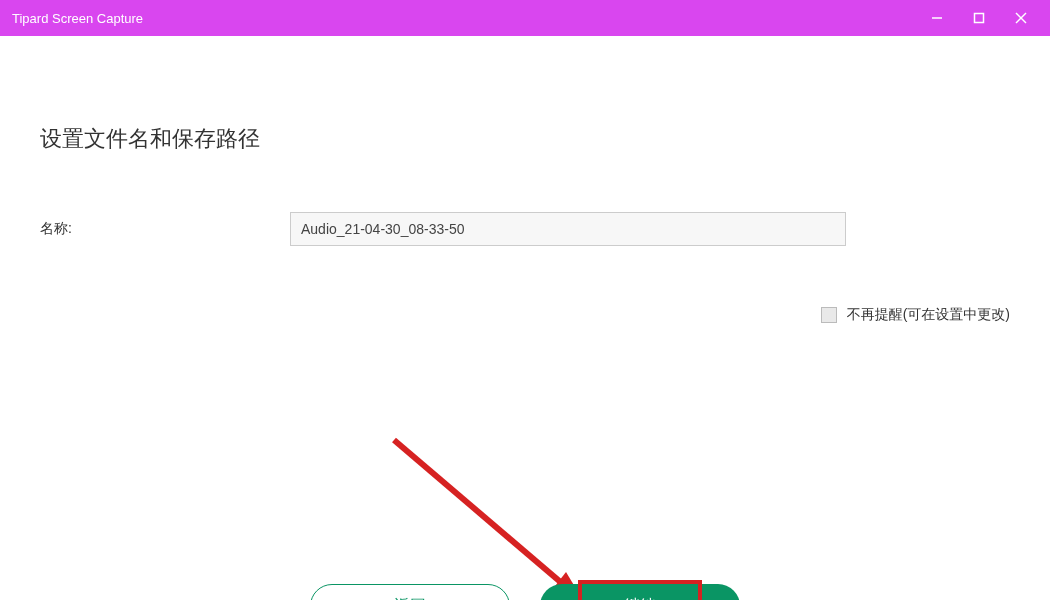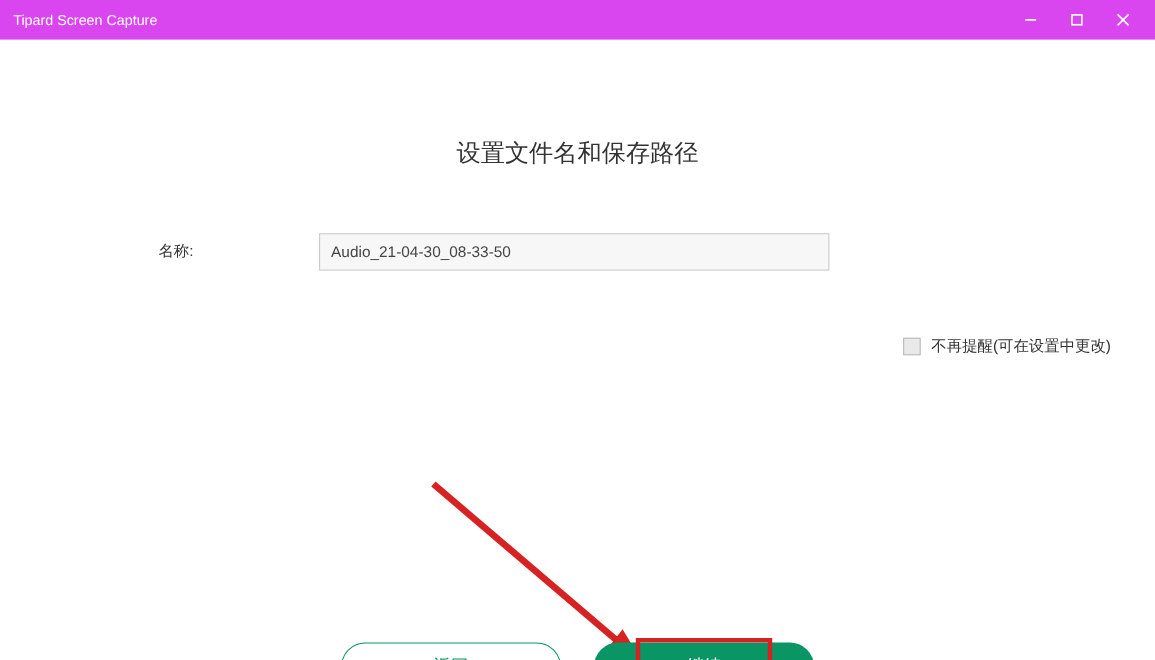--- a/index.html
+++ b/index.html
@@ -24,52 +24,51 @@
   }
   .win-btn svg { display: block; }
 
   .content {
     padding: 0 40px;
     height: calc(600px - 36px);
     position: relative;
   }
 
   .heading {
-    text-align: center;
     font-size: 22px;
     color: #333;
     margin-top: 88px;
     font-weight: 400;
   }
 
   .form {
     margin-top: 58px;
   }
   .row {
     display: flex;
     align-items: center;
     margin-bottom: 20px;
   }
   .row-label {
     width: 250px;
-    text-align: center;
+    text-align: left;
     padding-right: 10px;
     font-size: 14px;
     color: #333;
   }
   .text-input {
     height: 34px;
     border: 1px solid #ccc;
     background: #f7f7f7;
     padding: 0 10px;
     font-size: 14px;
     color: #444;
     outline: none;
   }
-  .name-input { width: 464px; }
+  .name-input { width: 556px; }
   .path-row .text-input { width: 518px; border-right: none; }
   .more-btn {
     width: 38px; height: 34px;
     border: 1px solid #ccc;
     background: #f7f7f7;
     display: flex; align-items: center; justify-content: center;
     cursor: pointer;
     font-size: 14px;
     letter-spacing: 2px;
     color: #555;

